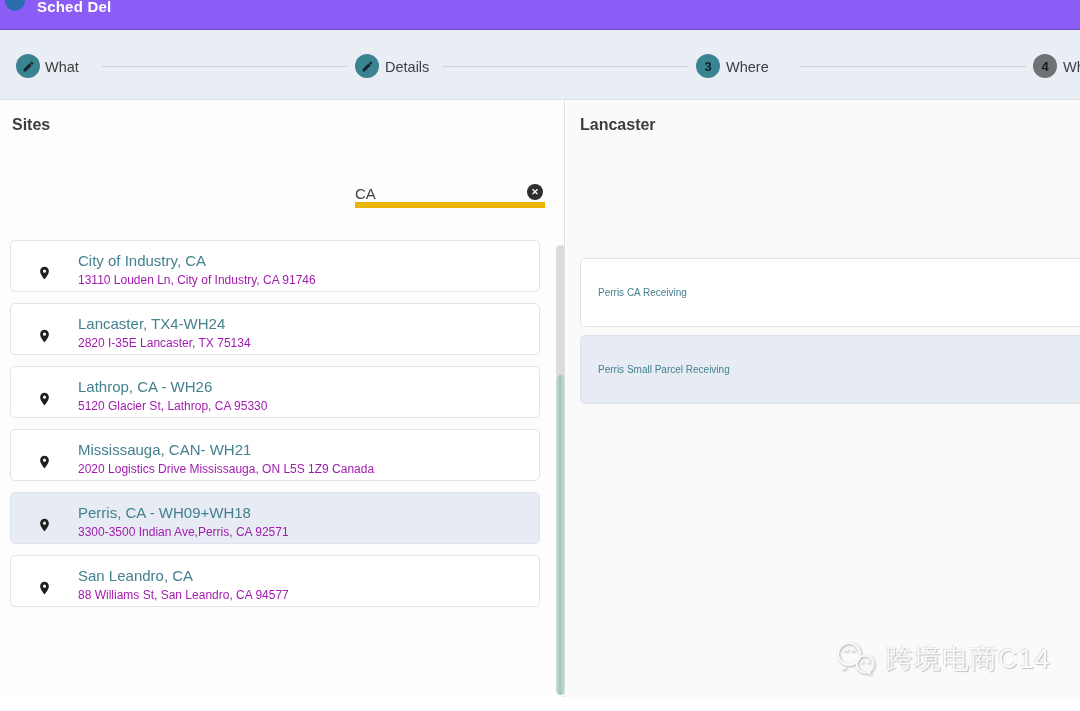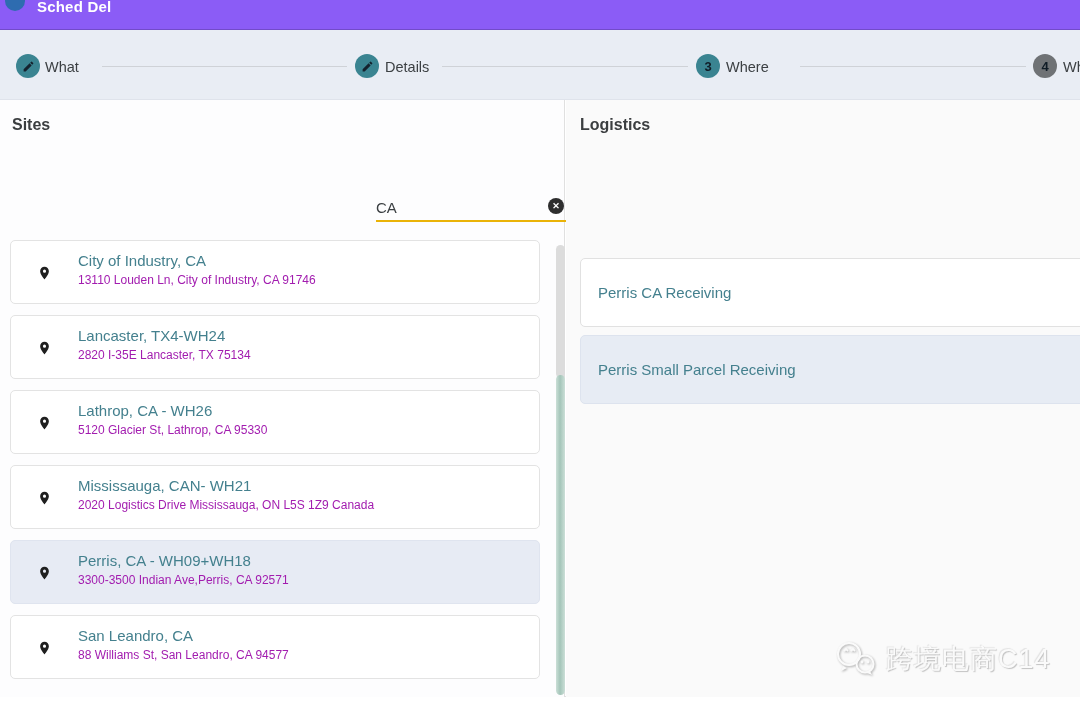--- a/index.html
+++ b/index.html
@@ -28,51 +28,51 @@
   
   .content { position:absolute; left:0; top:100px; width:1080px; height:597px;
              border-bottom:1px solid #e2e2e2; }
   .panel-left { position:absolute; left:0; top:0; width:565px; height:597px;
                 background:#fdfdfe; border-right:1px solid #e0e0e0; }
   .panel-right { position:absolute; left:566px; top:0; width:514px; height:597px; background:#fafafa; }
   .panel-title { position:absolute; left:12px; top:16px; font-size:16px; font-weight:700; color:#3b3e40; }
   .panel-right .panel-title { left:14px; }
 
   
-  .search-field { position:absolute; left:355px; top:96px; width:190px; height:26px;
-                  border-bottom:2px solid #eab308;margin-left:21px; }
+  .search-field { position:absolute; left:355px; top:82px; width:190px; height:26px;
+                  border-bottom:6px solid #eab308; }
   .search-field input { width:160px; height:22px; border:none; outline:none; background:transparent;
                         font-family:"Liberation Sans", sans-serif; font-size:15px; color:#3c4043; }
   .clear-btn { position:absolute; right:2px; top:2px; width:16px; height:16px; border-radius:50%;
                background:#2e2e2e; color:#fff; font-size:9px; line-height:16px; text-align:center;
                cursor:pointer; font-weight:700; }
 
   
   .site-list { position:absolute; left:10px; top:140px; width:530px; }
-  .site-card { position:relative; height:64px; margin-bottom:11px; background:#fff;
+  .site-card { position:relative; height:52px; margin-bottom:11px; background:#fff;
                border:1px solid #e3e3e3; border-radius:5px; cursor:pointer; }
   .site-card.selected { background:#e7ebf4; border-color:#dfe4ef; }
   .site-card .pin { position:absolute; left:26px; top:22px; }
   .site-card .texts { position:absolute; left:67px; top:11px; }
   .site-title { font-size:15px; color:#44808e; }
   .site-address { font-size:12px; color:#a21caf; margin-top:4px; }
 
   
   .scroll-thumb-gray { position:absolute; left:556px; top:145px; width:9px; height:133px;
                        border-radius:5px; background:#dcdcdc; }
   .scroll-thumb-teal { position:absolute; left:556px; top:275px; width:9px; height:320px;
                        border-radius:5px;
                        background:linear-gradient(90deg,#cbdfd7,#a4c5b9 45%,#cbdfd7); }
 
   
   .wh-card { position:absolute; left:14px; width:520px; height:69px; background:#fff;
              border:1px solid #e1e1e1; border-radius:5px; display:flex; align-items:center;
              cursor:pointer; }
   .wh-card.selected { background:#e7ecf4; border-color:#dde3ee; }
-  .wh-card .wh-label { margin-left:17px; font-size:15px; color:#44808e; }
+  .wh-card .wh-label { margin-left:17px; font-size:10px; color:#44808e; }
   .wh-card-1 { top:158px; }
   .wh-card-2 { top:235px; }
 
   
   .watermark { position:absolute; left:268px; top:540px; display:flex; align-items:center;
                gap:8px; opacity:.95; pointer-events:none;text-align:right; }
   .watermark svg { filter:drop-shadow(1px 1px 1px rgba(140,140,140,.75)); }
   .watermark .wm-text { font-size:27px; color:#fbfbfb; letter-spacing:1px;
                         text-shadow:1px 1px 1px #bfbfbf, -1px -1px 1px #e2e2e2; }
 </style>
@@ -191,21 +191,21 @@
           </div>
         </div>
 
       </div>
 
       <div class="scroll-thumb-gray"></div>
       <div class="scroll-thumb-teal"></div>
     </div>
 
     <div class="panel-right">
-      <div class="panel-title">Logistics</div>
+      <div class="panel-title">Lancaster</div>
 
       <div class="wh-card wh-card-1">
         <div class="wh-label">Perris CA Receiving</div>
       </div>
 
       <div class="wh-card wh-card-2 selected">
         <div class="wh-label">Perris Small Parcel Receiving</div>
       </div>
 
       <div class="watermark">

